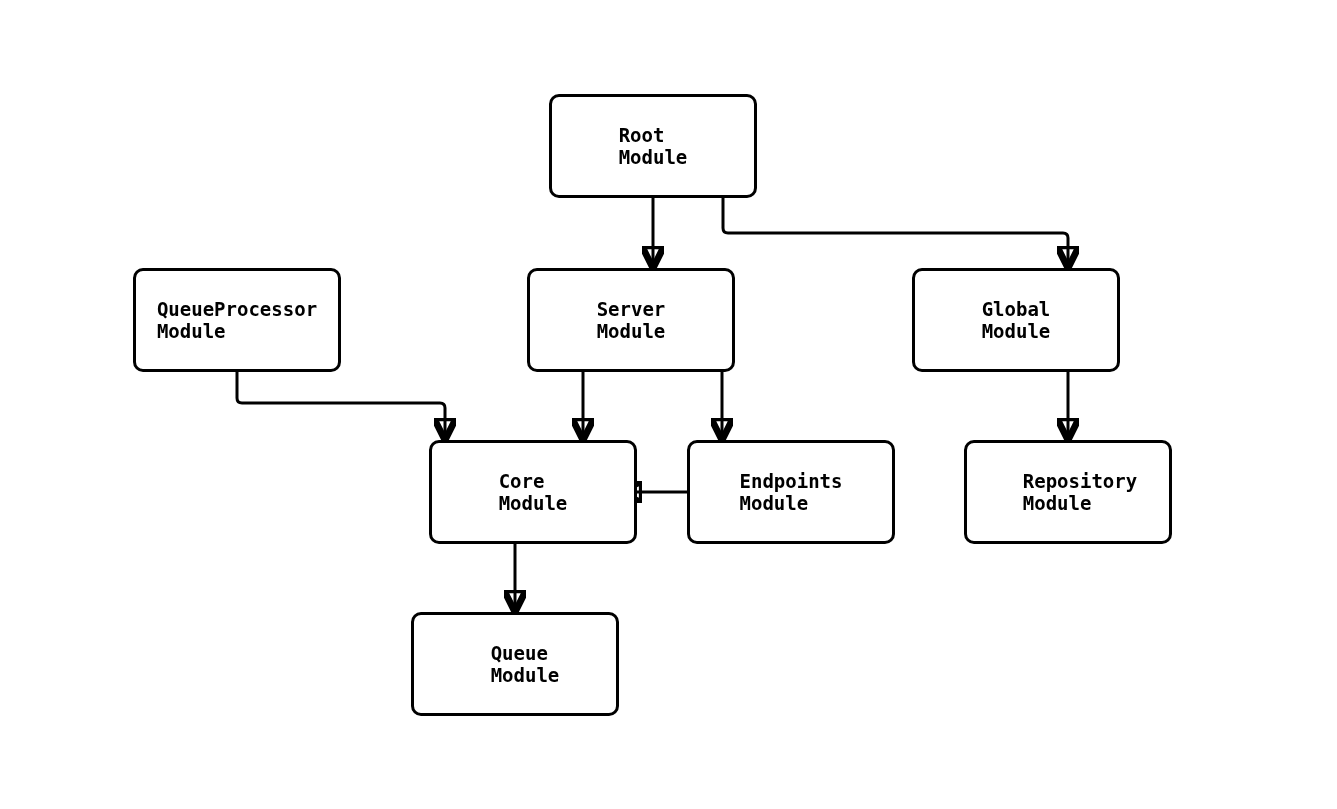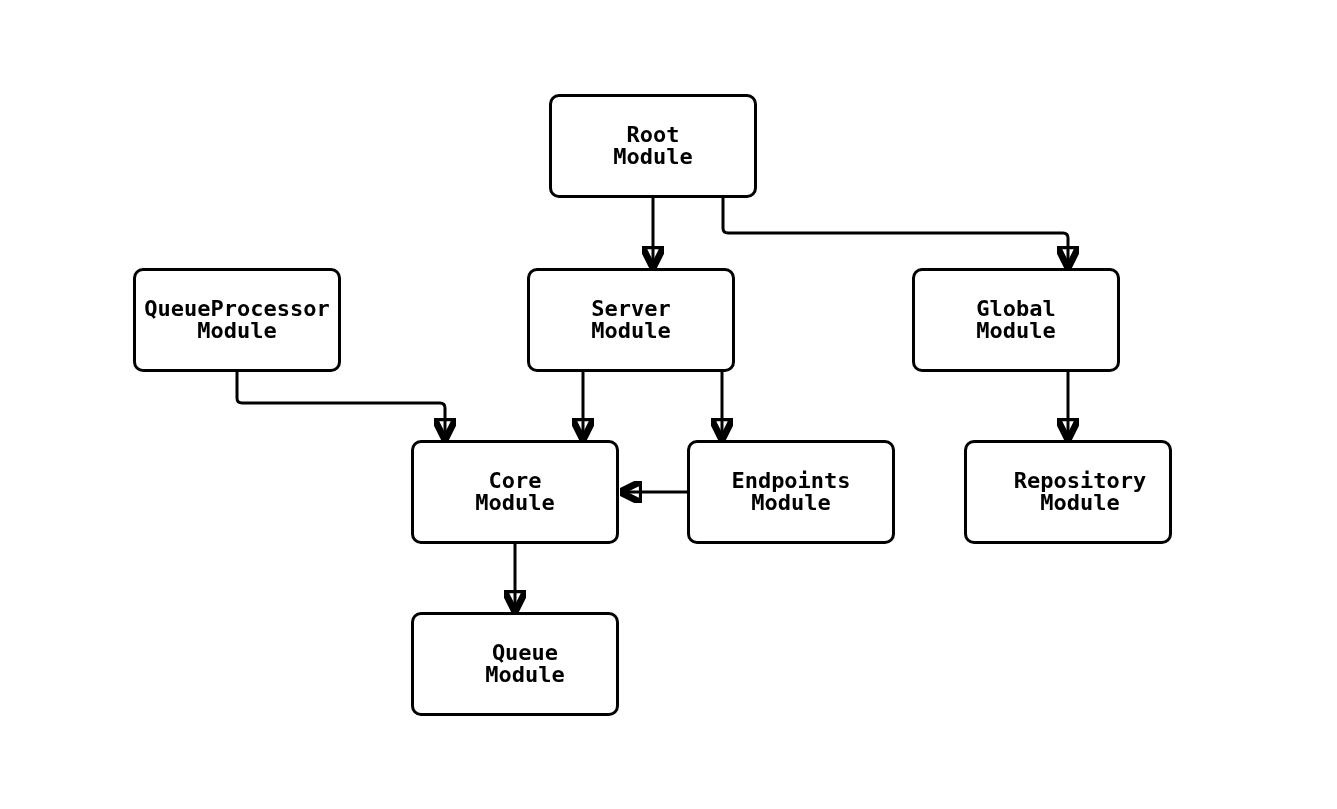--- a/index.html
+++ b/index.html
@@ -35,32 +35,31 @@
     box-sizing: border-box;
     border: 3px solid #000000;
     border-radius: 10px;
     background: #ffffff;
     display: flex;
     align-items: center;
     justify-content: center;
   }
   .node .label {
     font-weight: bold;
-    font-size: 22px;
+    font-size: 19px;
     line-height: 22px;
     color: #000000;
-    text-align: center;
     white-space: pre-line;
     letter-spacing: 0;
   }
   .n-root            { left: 549px; top: 94px;  }
   .n-server          { left: 527px; top: 268px; }
   .n-queue-processor { left: 133px; top: 268px; }
   .n-global          { left: 912px; top: 268px; }
-  .n-core            { left: 411px; top: 440px; }
+  .n-core            { left: 429px; top: 440px; }
   .n-endpoints       { left: 687px; top: 440px; }
   .n-repository      { left: 964px; top: 440px; padding-left: 24px; }
   .n-queue           { left: 411px; top: 612px; padding-left: 20px; }
 </style>
 </head>
 <body>
 
 <div class="canvas">
 
   <svg class="edges" viewBox="0 0 1337 809" xmlns="http://www.w3.org/2000/svg">

